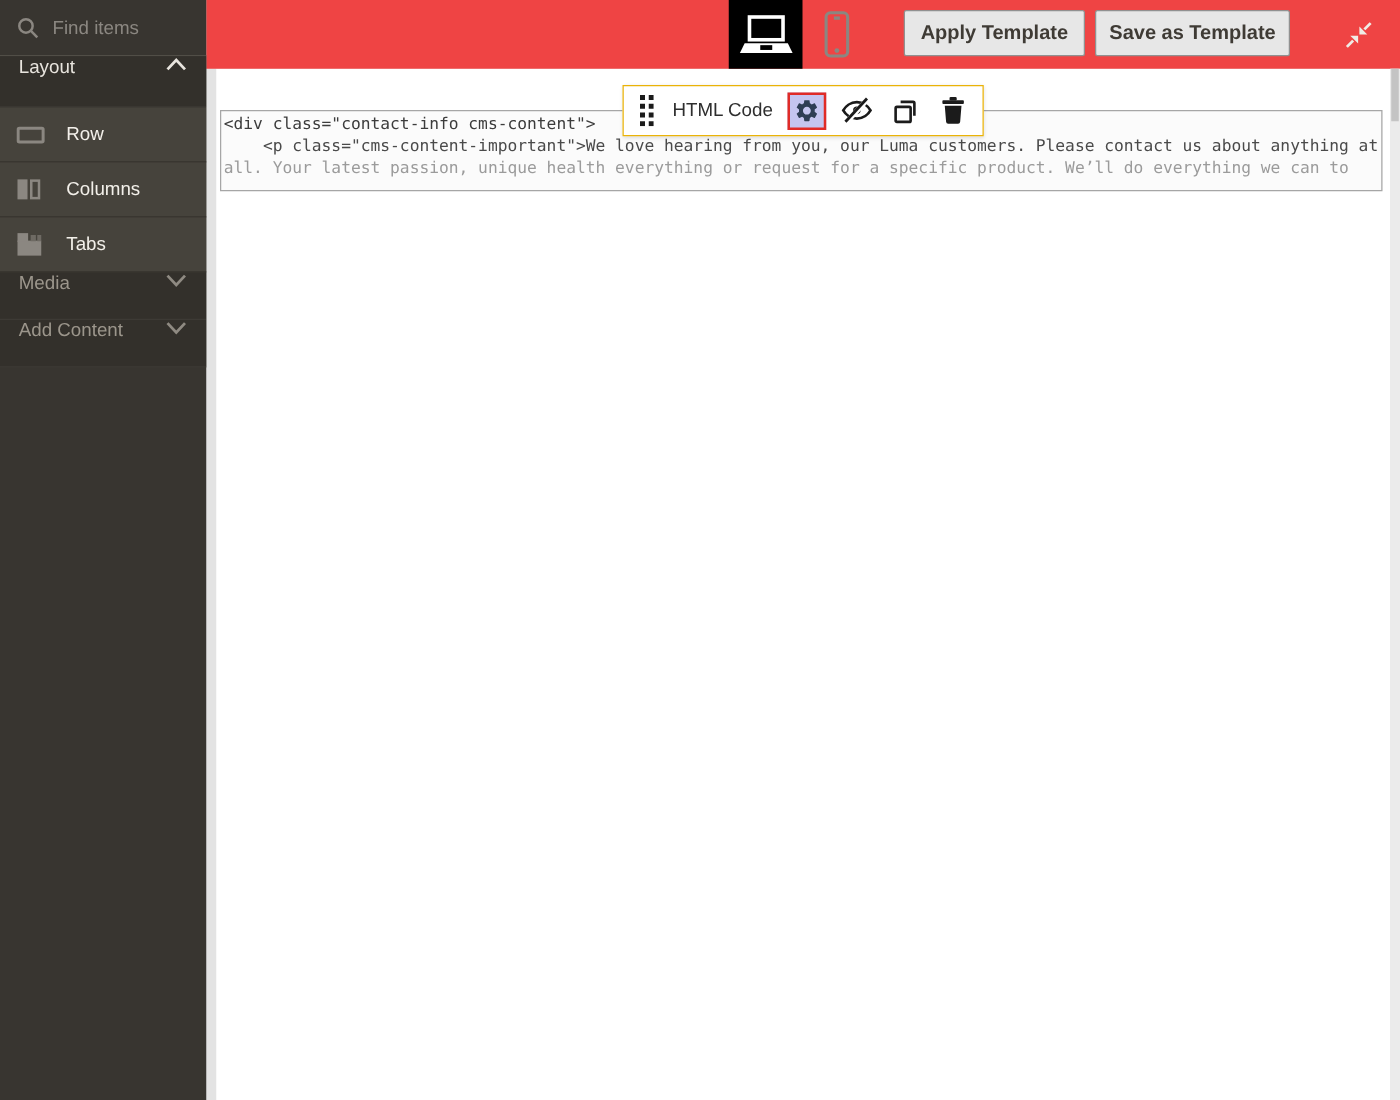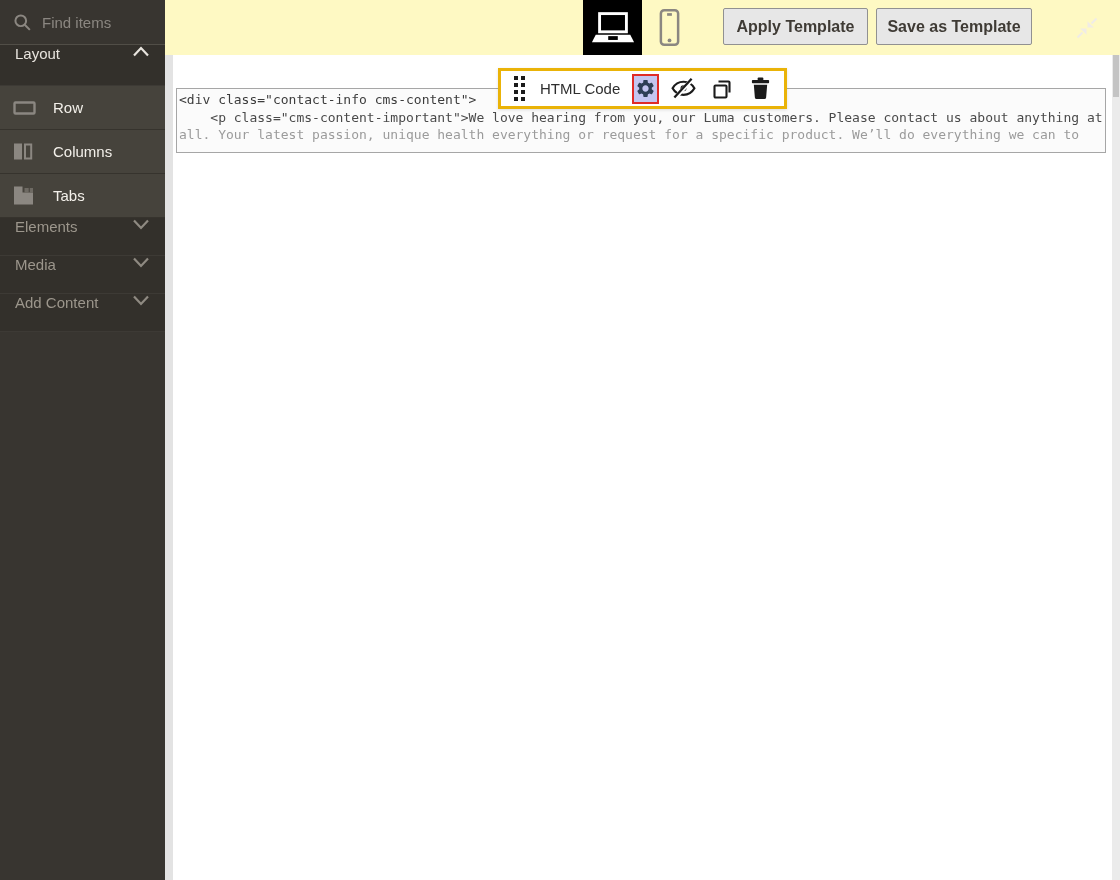--- a/index.html
+++ b/index.html
@@ -18,21 +18,21 @@
   .panel-header.first { height:41px; }
   .panel-header.rest { height:38px; }
   .ph-label { font-size:15px; color:#9c968c; }
   .ph-label.bright { color:#e8e4de; }
   .item { height:44px; display:flex; align-items:center; padding-left:13px; background:#46433c;
           border-bottom:1px solid #36332d; cursor:pointer; }
   .item .icn { width:26px; display:flex; align-items:center; }
   .item .lbl { margin-left:14px; font-size:15px; color:#f3f0ea; }
 
   
-  .topbar { position:absolute; left:165px; top:0; width:955px; height:55px; background:#fef9c3; z-index:4; }
+  .topbar { position:absolute; left:165px; top:0; width:955px; height:55px; background:#ef4444; z-index:4; }
   .vp { position:absolute; top:0; height:55px; display:flex; align-items:center; justify-content:center;
         background:transparent; border:none; cursor:pointer; }
   .vp.desktop { left:418px; width:59px; background:#000; }
   .vp.mobile { left:477px; width:55px; }
   .tpl-btn { position:absolute; top:8px; height:37px; background:#e7e7e7; border:1px solid #919191;
              border-radius:2px; font-family:"Liberation Sans",sans-serif; font-size:16px; font-weight:700;
              color:#3f3b35; cursor:pointer; }
   .tpl-btn.apply { left:558px; width:145px; }
   .tpl-btn.save { left:711px; width:156px; }
   .collapse-btn { position:absolute; left:905px; top:13px; width:34px; height:30px; background:transparent;
@@ -43,21 +43,21 @@
   .code-block { position:absolute; left:3px; top:33px; width:930px; height:65px; background:#fbfbfb;
                 border:1px solid #a6a6a6; overflow:hidden; padding:2px 1px 0 2px; cursor:pointer;
                 font-family:"DejaVu Sans Mono", monospace; font-size:13px; line-height:17.5px; }
   .code-line { white-space:pre; }
   .code-line.l0 { color:#3c3c3c; }
   .code-line.l1 { color:#4a4a4a; }
   .code-line.l2 { color:#9b9b9b; }
   .code-line.l3 { color:#c6c6c6; }
 
   .tb { position:absolute; left:325px; top:13px; width:289px; height:41px; background:#fff;
-        border:3px solid #eab308; box-shadow:0 1px 3px rgba(0,0,0,0.12); z-index:3;
+        border:1px solid #eab308; box-shadow:0 1px 3px rgba(0,0,0,0.12); z-index:3;
         display:flex; align-items:center; padding:0 13px; }
   .tb .drag { display:flex; cursor:move; }
   .tb .tb-title { margin-left:15px; font-size:15px; color:#2e2e2e; white-space:nowrap; }
   .tb-btn { background:transparent; border:none; padding:0; margin-left:12px; cursor:pointer;
             display:flex; align-items:center; justify-content:center; }
   .tb-btn.selected { width:36px; height:30px; background:#c5c5f0; border:2px solid #e02b27; }
   .tb-btn.hide { margin-left:11px; }
   .tb-btn.dup { margin-left:13px; }
   .tb-btn.del { margin-left:16px; }
 
@@ -109,26 +109,20 @@
         <svg width="21" height="19" viewBox="0 0 21 19">
           <rect x="1" y="6.5" width="19" height="12" fill="#8b8781"></rect>
           <rect x="1" y="0.5" width="8.5" height="7" fill="#8b8781"></rect>
           <rect x="11.5" y="2" width="4.2" height="5" fill="#6e6a63"></rect>
           <rect x="16.8" y="2" width="3.2" height="5" fill="#6e6a63"></rect>
         </svg>
       </span>
       <span class="lbl">Tabs</span>
     </div>
 
-    <div class="panel-header rest">
-      <span class="ph-label">Elements</span>
-      <svg width="18" height="13" viewBox="0 0 18 13">
-        <polyline points="2,2.5 9,10 16,2.5" fill="none" stroke="#8f8a82" stroke-width="2.2"></polyline>
-      </svg>
-    </div>
 
     <div class="panel-header rest">
       <span class="ph-label">Media</span>
       <svg width="18" height="13" viewBox="0 0 18 13">
         <polyline points="2,2.5 9,10 16,2.5" fill="none" stroke="#8f8a82" stroke-width="2.2"></polyline>
       </svg>
     </div>
 
     <div class="panel-header rest">
       <span class="ph-label">Add Content</span>

